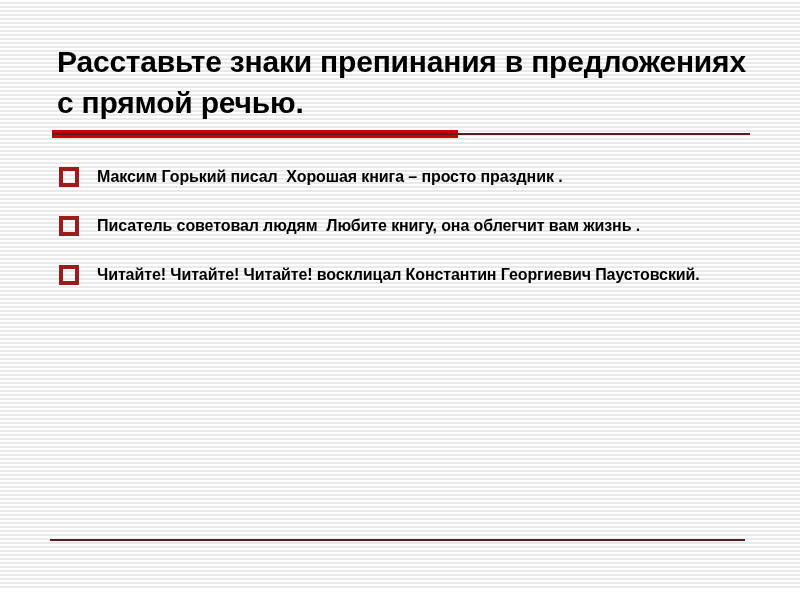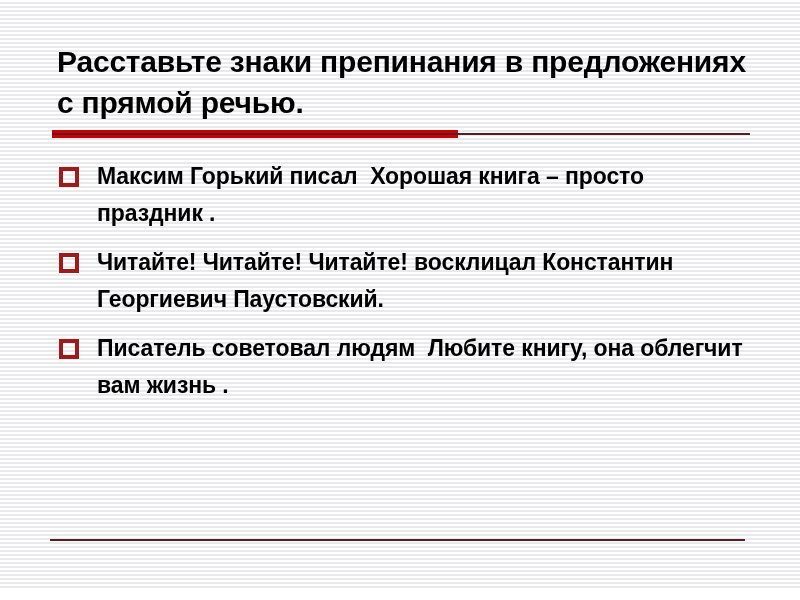--- a/index.html
+++ b/index.html
@@ -95,21 +95,21 @@
     left: 7px;
     top: 9px;
     width: 12px;
     height: 12px;
     border: 4px solid #9E1B1B;
     box-sizing: content-box;
     display: block;
   }
   .bullet-text {
     display: block;
-    font-size: 23px;
+    font-size: 16px;
     line-height: 37px;
     font-weight: bold;
     color: #000000;
     white-space: pre-wrap;
     letter-spacing: -0.1px;
   }
 
   
   #bottom-rule {
     position: absolute;
@@ -134,23 +134,23 @@
     <div id="divider-thin"></div>
   </div>
 
   <ul id="bullet-list">
     <li class="bullet-item">
       <span class="bullet-marker"></span>
       <span class="bullet-text">Максим Горький писал  Хорошая книга – просто праздник .</span>
     </li>
     <li class="bullet-item">
       <span class="bullet-marker"></span>
-      <span class="bullet-text">Читайте! Читайте! Читайте! восклицал Константин Георгиевич Паустовский.</span>
+      <span class="bullet-text">Писатель советовал людям  Любите книгу, она облегчит вам жизнь .</span>
     </li>
     <li class="bullet-item">
       <span class="bullet-marker"></span>
-      <span class="bullet-text">Писатель советовал людям  Любите книгу, она облегчит вам жизнь .</span>
+      <span class="bullet-text">Читайте! Читайте! Читайте! восклицал Константин Георгиевич Паустовский.</span>
     </li>
   </ul>
 
   <div id="bottom-rule"></div>
 
 </div>
 
 </body></html>

